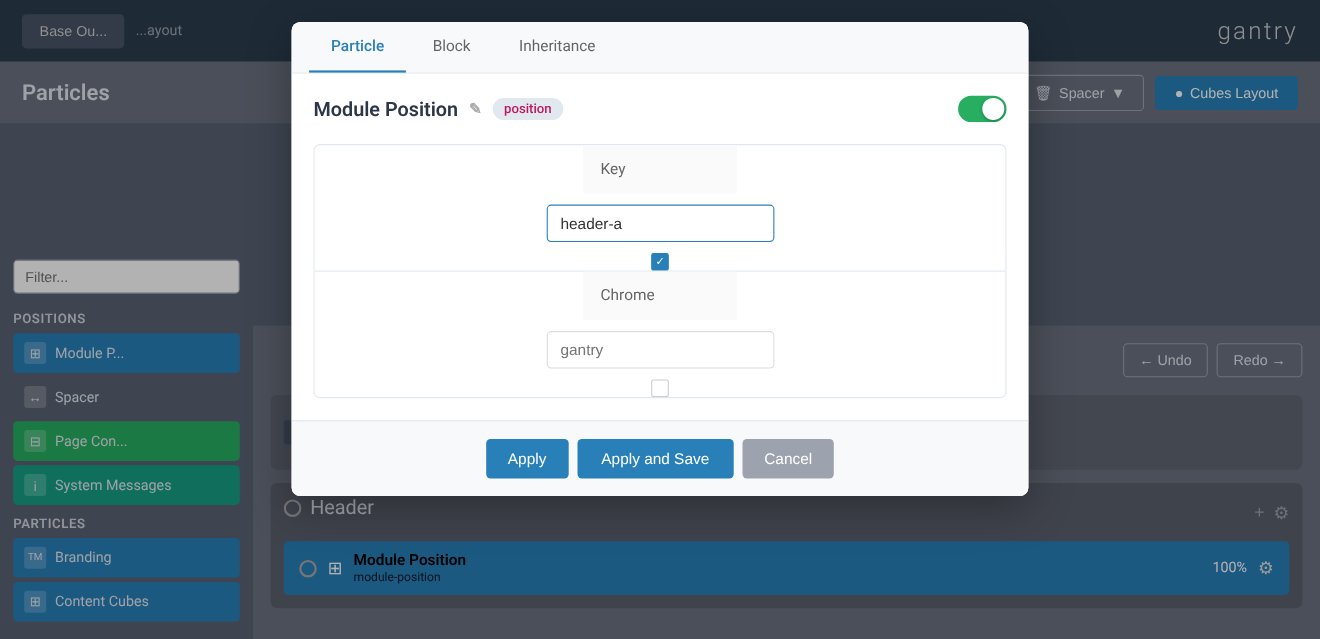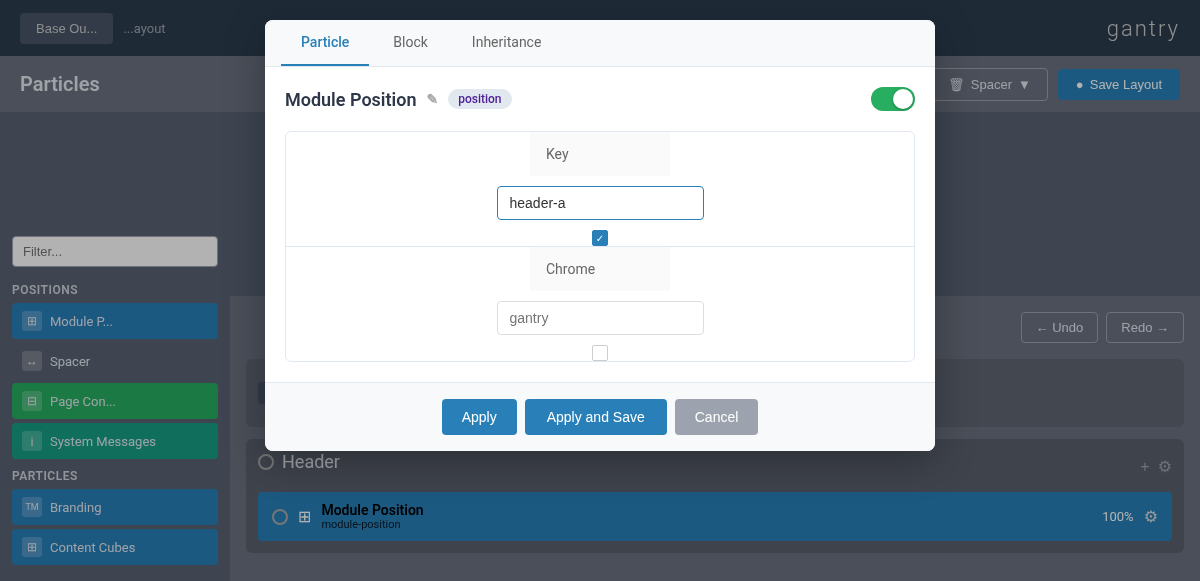--- a/index.html
+++ b/index.html
@@ -389,21 +389,21 @@
       display: flex;
       align-items: center;
       gap: 10px;
       font-size: 18px;
       font-weight: 600;
       color: #2d3748;
     }
 
     .module-tag {
       background: #e2e8f0;
-      color: #4c1d95;
+      color: #be185d;
       padding: 3px 10px;
       border-radius: 12px;
       font-size: 12px;
       font-weight: 500;
     }
 
     .edit-icon {
       color: #aaa;
       font-size: 14px;
       cursor: pointer;
@@ -571,21 +571,21 @@
     </div>
     <div class="toolbar-right">
       <button class="btn-load">Load</button>
       <button class="btn-clear">
         <span class="trash-icon">🗑</span>
         <span>Spacer</span>
         <span>▼</span>
       </button>
       <button class="btn-save-layout">
         <span>●</span>
-        <span>Save Layout</span>
+        <span>Cubes Layout</span>
       </button>
     </div>
   </div>
 
   <div class="app-content">
 
     <div class="sidebar">
       <input class="filter-input" type="text" placeholder="Filter..." style="">
       <div class="sidebar-section-title">Positions</div>
       <div class="sidebar-item blue">

